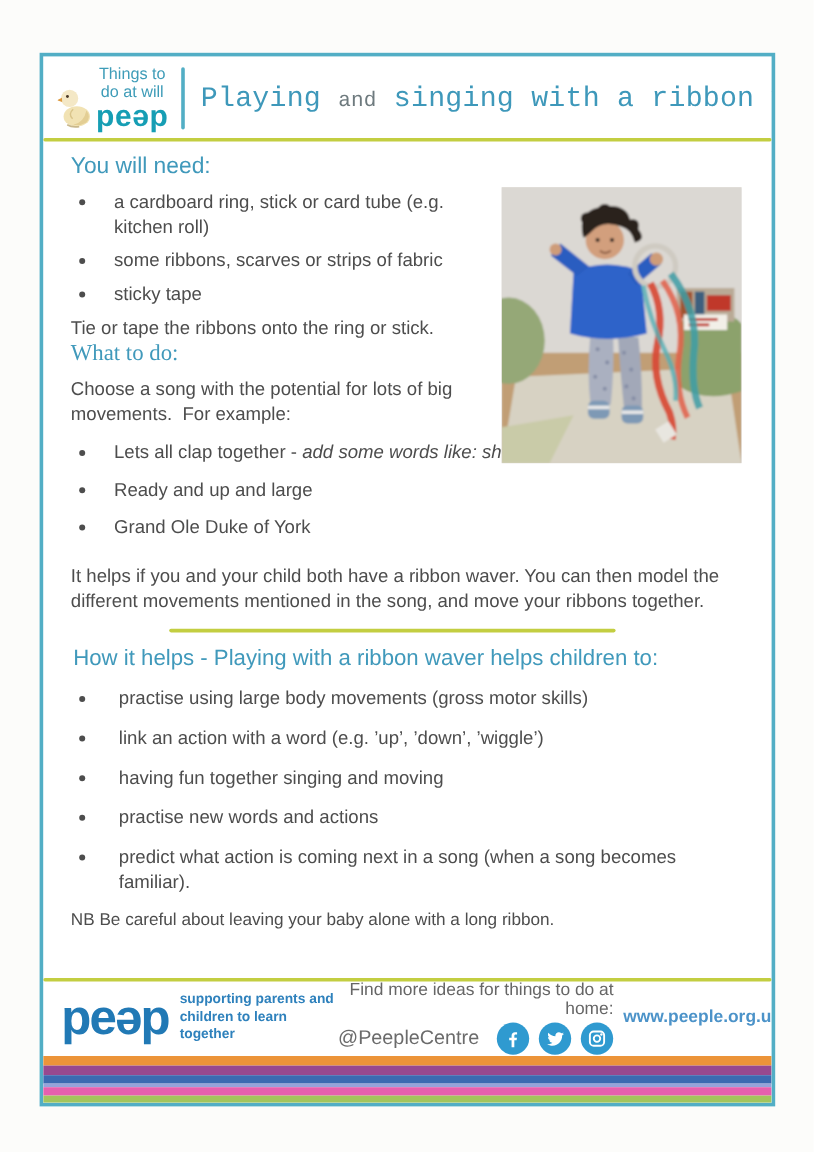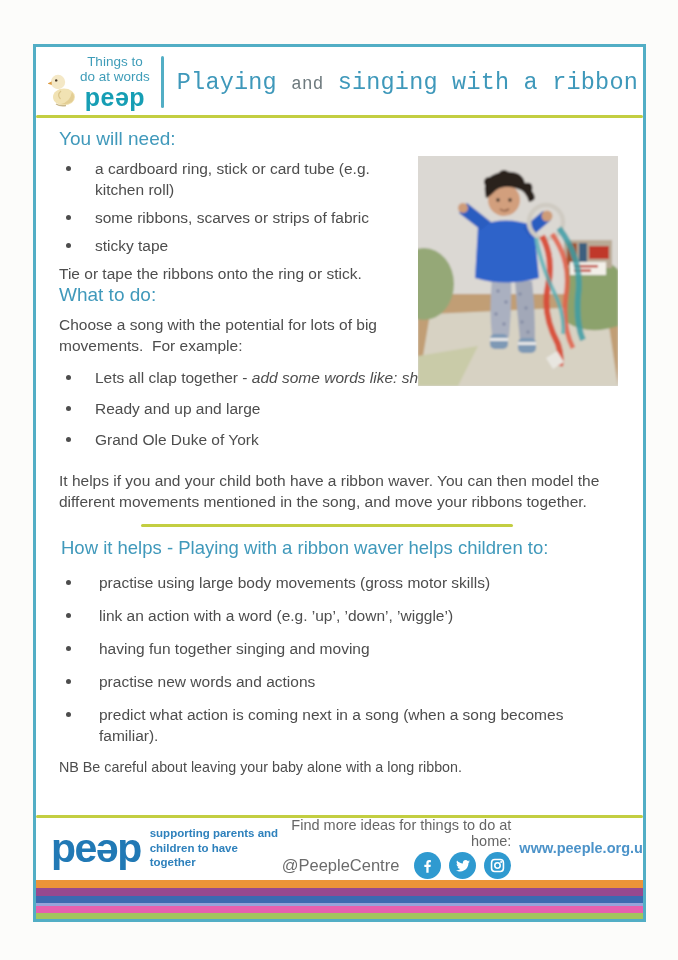--- a/index.html
+++ b/index.html
@@ -31,21 +31,21 @@
   .hdr-title .and { font-size: 17.5px; color: #6E7A7E; }
   .gline { height: 3px; background: #C3CE41; border-radius: 2px; flex: none; }
   
   .main { flex: 1; position: relative; padding: 10px 23px 0 23px; overflow: hidden; }
   .photo-frame { position: absolute; top: 38px; right: 25px; width: 200px; height: 230px; overflow: hidden; background: #DBD8D3; }
   h2.teal { color: #4099BB; font-size: 19px; font-weight: 400; margin: 0 0 8px 0; }
   p, .txt { font-size: 15.5px; line-height: 1.36; color: #4D4D4D; }
   .col-left { width: 342px; }
   .bullet { display: flex; margin-bottom: 7px; }
   .dot { width: 5px; height: 5px; border-radius: 50%; background: #4D4D4D; margin: 8px 24px 0 7px; flex: none; }
-  .wtd-head { margin-top: 13px; }
+  .wtd-head { margin-top: 13px; font-family: Liberation Serif, serif; }
   .intro { white-space: pre-wrap; }
   .songs { margin-top: 10px; }
   .songs .bullet { margin-bottom: 10px; }
   .outro { margin-top: 20px; }
   .mid-line { width: 372px; height: 3px; background: #C3CE41; border-radius: 2px; margin: 12px 0 10px 82px; }
   h2.how { font-size: 18.5px; margin: 0 0 13px 0; padding-left: 2px; }
   .helps .bullet { margin-bottom: 12px; }
   .helps .dot { margin-right: 28px; }
   .nb { font-size: 14.3px; margin-top: 1px; }
   i { font-style: italic; }
@@ -73,21 +73,21 @@
         <ellipse cx="16" cy="27" rx="11" ry="8.5" fill="#F1E2B3"></ellipse>
         <path d="M24 22 Q28 27 24 32 Q19 35 13 34 Q22 32 24 22 Z" fill="#E3CE94"></path>
         <circle cx="10" cy="12" r="7.2" fill="#F4E8C6"></circle>
         <path d="M3.6 11.5 L-0.5 13.5 L3.8 15 Z" fill="#DD9A3F"></path>
         <circle cx="8.2" cy="10.4" r="1.2" fill="#4A3A28"></circle>
         <path d="M13 21 Q8.5 25 12.5 29" stroke="#D9C48A" stroke-width="1.2" fill="none"></path>
         <path d="M8 34 Q12 36.5 18 35.5" stroke="#C9B88C" stroke-width="1.4" fill="none"></path>
       </svg>
       <div class="hdr-logo-text">
         <div class="hdr-tagline">Things to</div>
-        <div class="hdr-tagline">do at words</div>
+        <div class="hdr-tagline">do at will</div>
         <div class="hdr-brand">peəp</div>
       </div>
     </div>
     <div class="hdr-divider"></div>
     <div class="hdr-title"><span>Playing</span> <span class="and">and</span> <span>singing with a ribbon waver</span></div>
   </div>
   <div class="gline"></div>
 
   <div class="main">
 
@@ -215,21 +215,21 @@
         </div>
     </div>
     <p class="nb">NB Be careful about leaving your baby alone with a long ribbon.</p>
   </div>
 
   <div class="gline"></div>
   <div class="ftr">
     <div class="ftr-brand">peəp</div>
     <div class="ftr-tagline">
       <div>supporting parents and</div>
-      <div>children to have together</div>
+      <div>children to learn together</div>
     </div>
     <div class="ftr-center">
       <div class="find">Find more ideas for things to do at home:</div>
       <div class="handle-row">
         <span class="handle">@PeepleCentre</span>
         <span class="soc">
           <svg viewBox="0 0 24 24">
               <path d="M13.4 21v-7.2h2.4l.4-2.8h-2.8V9.2c0-.8.3-1.4 1.5-1.4h1.4V5.3c-.3 0-1.2-.1-2.2-.1-2.2 0-3.6 1.3-3.6 3.7v2.1H8v2.8h2.5V21z" fill="#fff"></path>
             </svg>
         </span>

